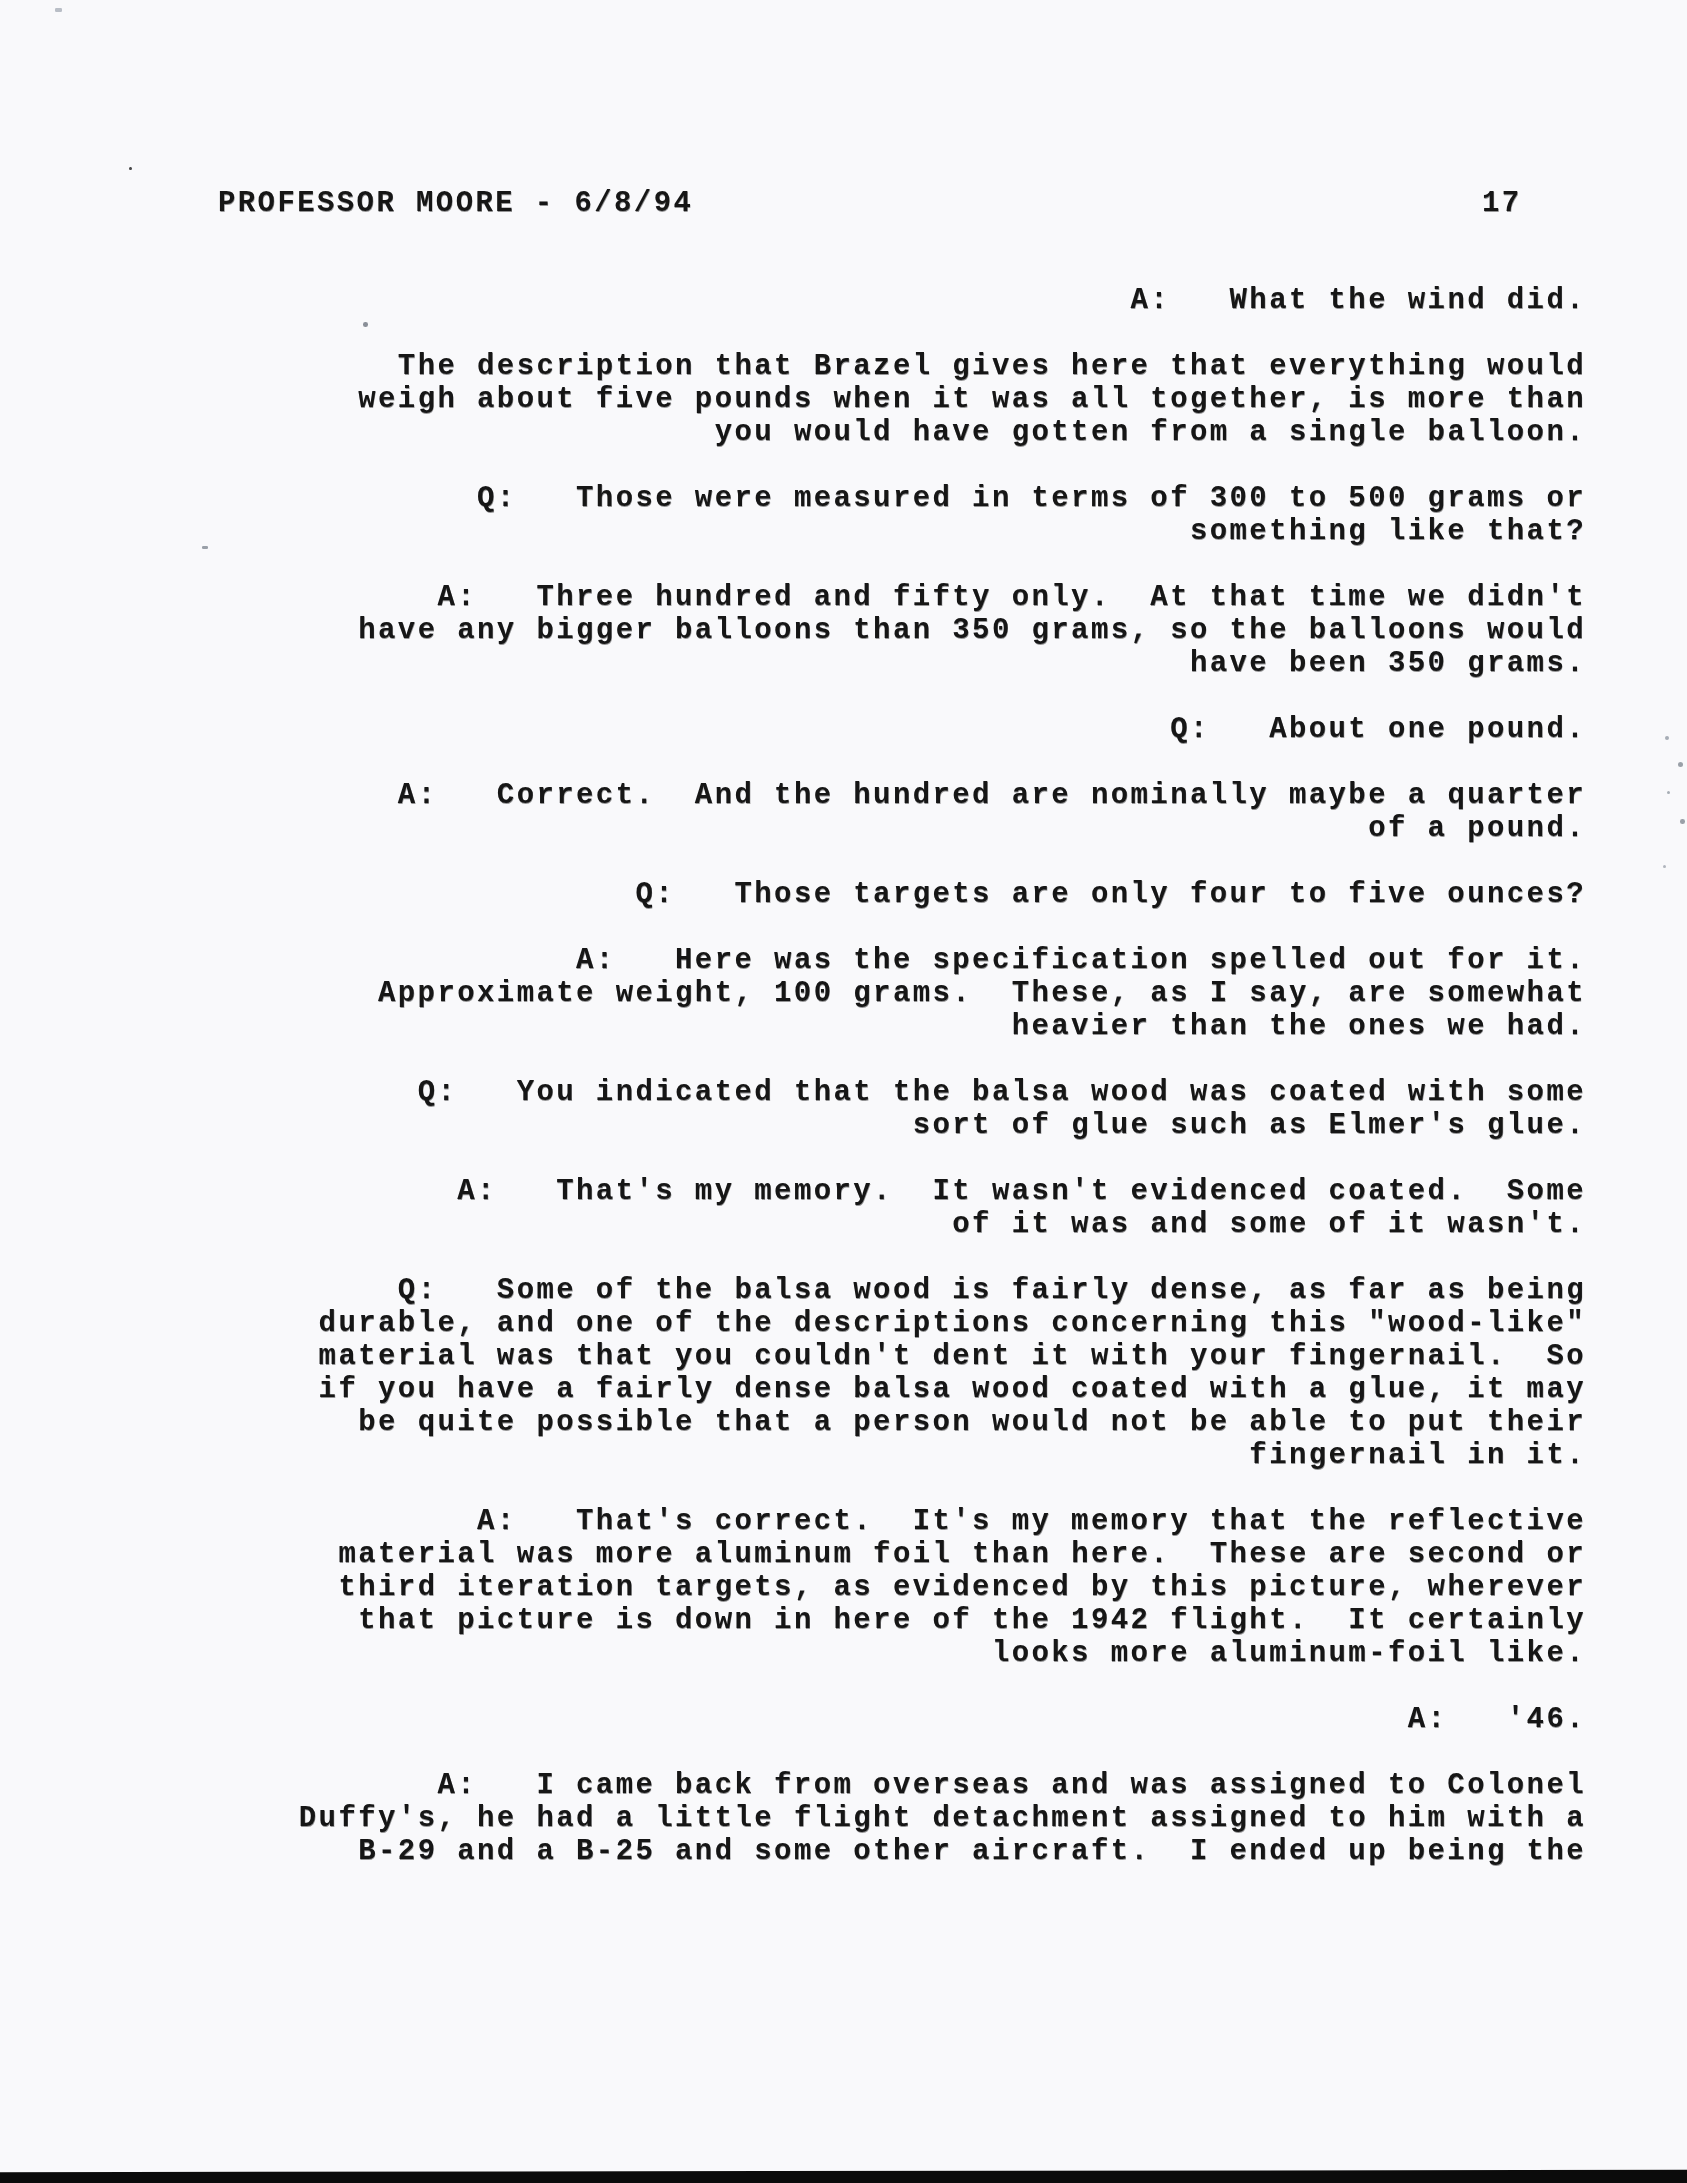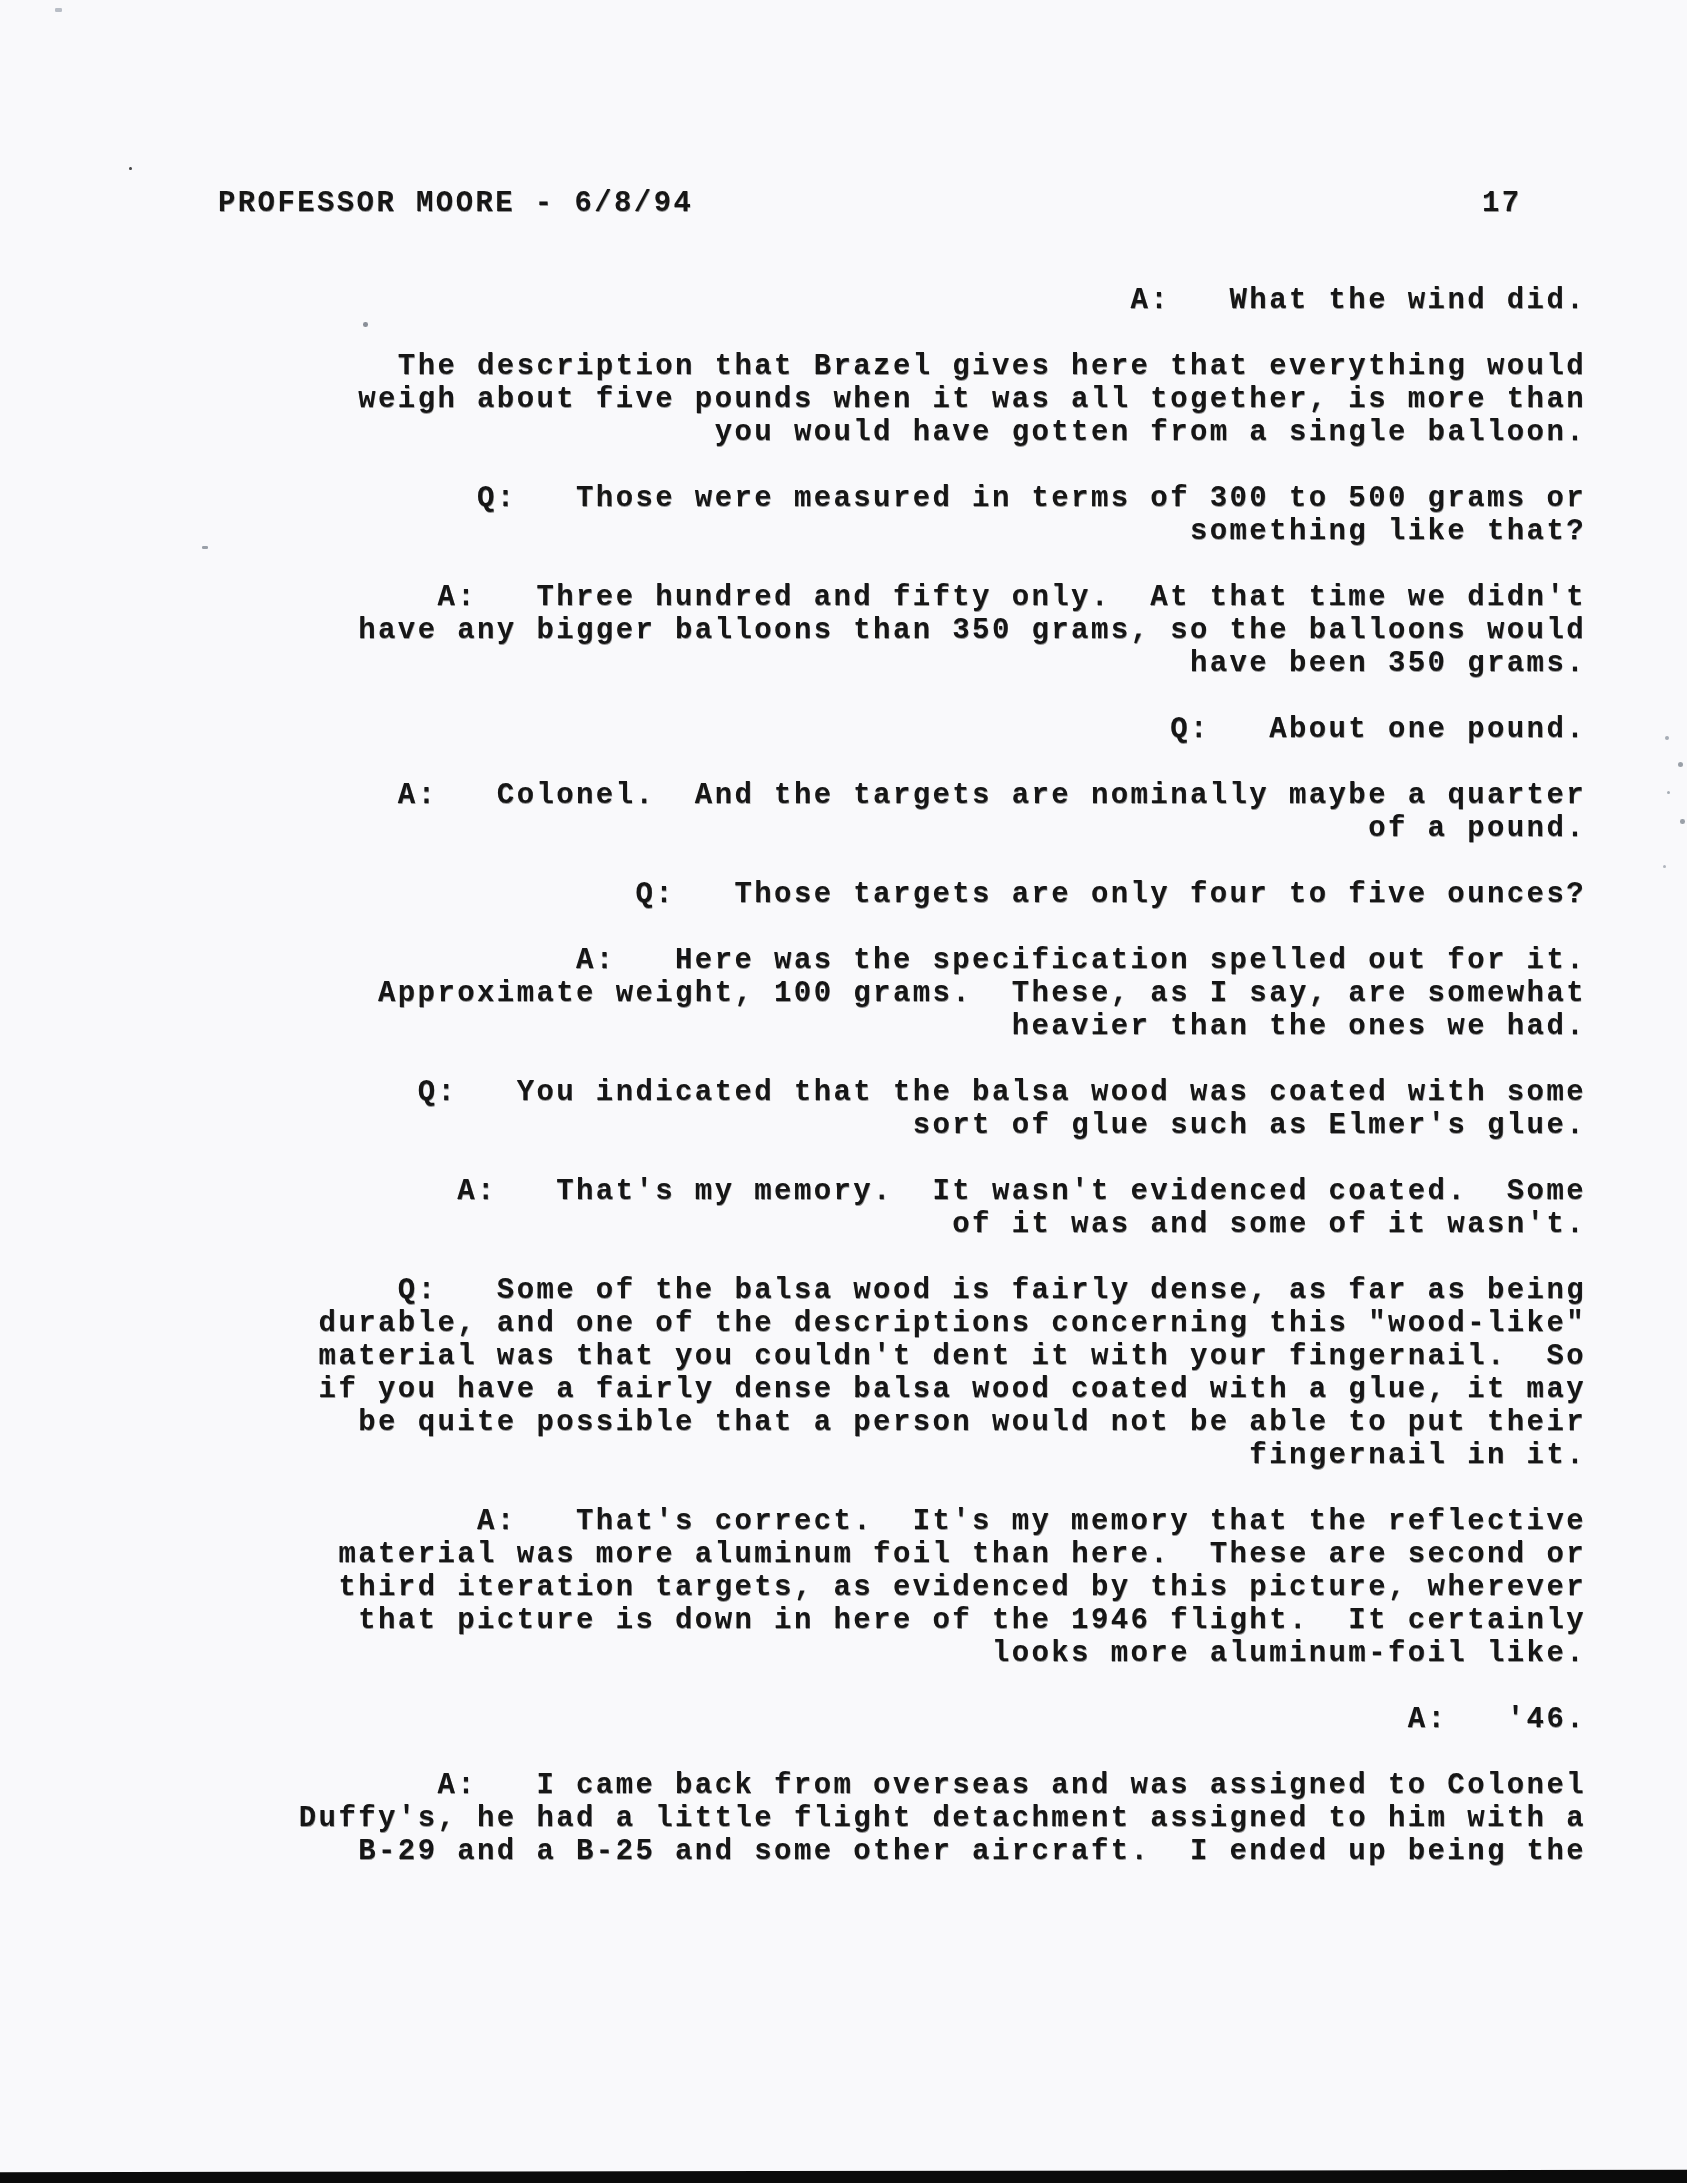--- a/index.html
+++ b/index.html
@@ -74,40 +74,40 @@
     <p class="typewriter">     A:   What the wind did.</p>
     <p class="typewriter">     The description that Brazel gives here that everything would
 weigh about five pounds when it was all together, is more than
 you would have gotten from a single balloon.</p>
     <p class="typewriter">     Q:   Those were measured in terms of 300 to 500 grams or
 something like that?</p>
     <p class="typewriter">     A:   Three hundred and fifty only.  At that time we didn't
 have any bigger balloons than 350 grams, so the balloons would
 have been 350 grams.</p>
     <p class="typewriter">     Q:   About one pound.</p>
-    <p class="typewriter">     A:   Colonel.  And the targets are nominally maybe a quarter
+    <p class="typewriter">     A:   Correct.  And the hundred are nominally maybe a quarter
 of a pound.</p>
     <p class="typewriter">     Q:   Those targets are only four to five ounces?</p>
     <p class="typewriter">     A:   Here was the specification spelled out for it.
 Approximate weight, 100 grams.  These, as I say, are somewhat
 heavier than the ones we had.</p>
     <p class="typewriter">     Q:   You indicated that the balsa wood was coated with some
 sort of glue such as Elmer's glue.</p>
     <p class="typewriter">     A:   That's my memory.  It wasn't evidenced coated.  Some
 of it was and some of it wasn't.</p>
     <p class="typewriter">     Q:   Some of the balsa wood is fairly dense, as far as being
 durable, and one of the descriptions concerning this "wood-like"
 material was that you couldn't dent it with your fingernail.  So
 if you have a fairly dense balsa wood coated with a glue, it may
 be quite possible that a person would not be able to put their
 fingernail in it.</p>
     <p class="typewriter">     A:   That's correct.  It's my memory that the reflective
 material was more aluminum foil than here.  These are second or
 third iteration targets, as evidenced by this picture, wherever
-that picture is down in here of the 1946 flight.  It certainly
+that picture is down in here of the 1942 flight.  It certainly
 looks more aluminum-foil like.</p>
     <p class="typewriter">     A:   '46.</p>
     <p class="typewriter">     A:   I came back from overseas and was assigned to Colonel
 Duffy's, he had a little flight detachment assigned to him with a
 B-29 and a B-25 and some other aircraft.  I ended up being the</p>
   </div>
 
   <div class="speck" style="left:363px;  top:322px;  width:4.6px;  height:4.6px; background:#8a8f98;"></div>
   <div class="speck" style="left:202px;  top:546px;  width:6px;  height:2.6px; background:#9aa0a8; border-radius:1.3px;"></div>
   <div class="speck" style="left:55px;   top:8px;   width:7.3px; height:4px; background:#b9bec6; border-radius:1.3px;"></div>

